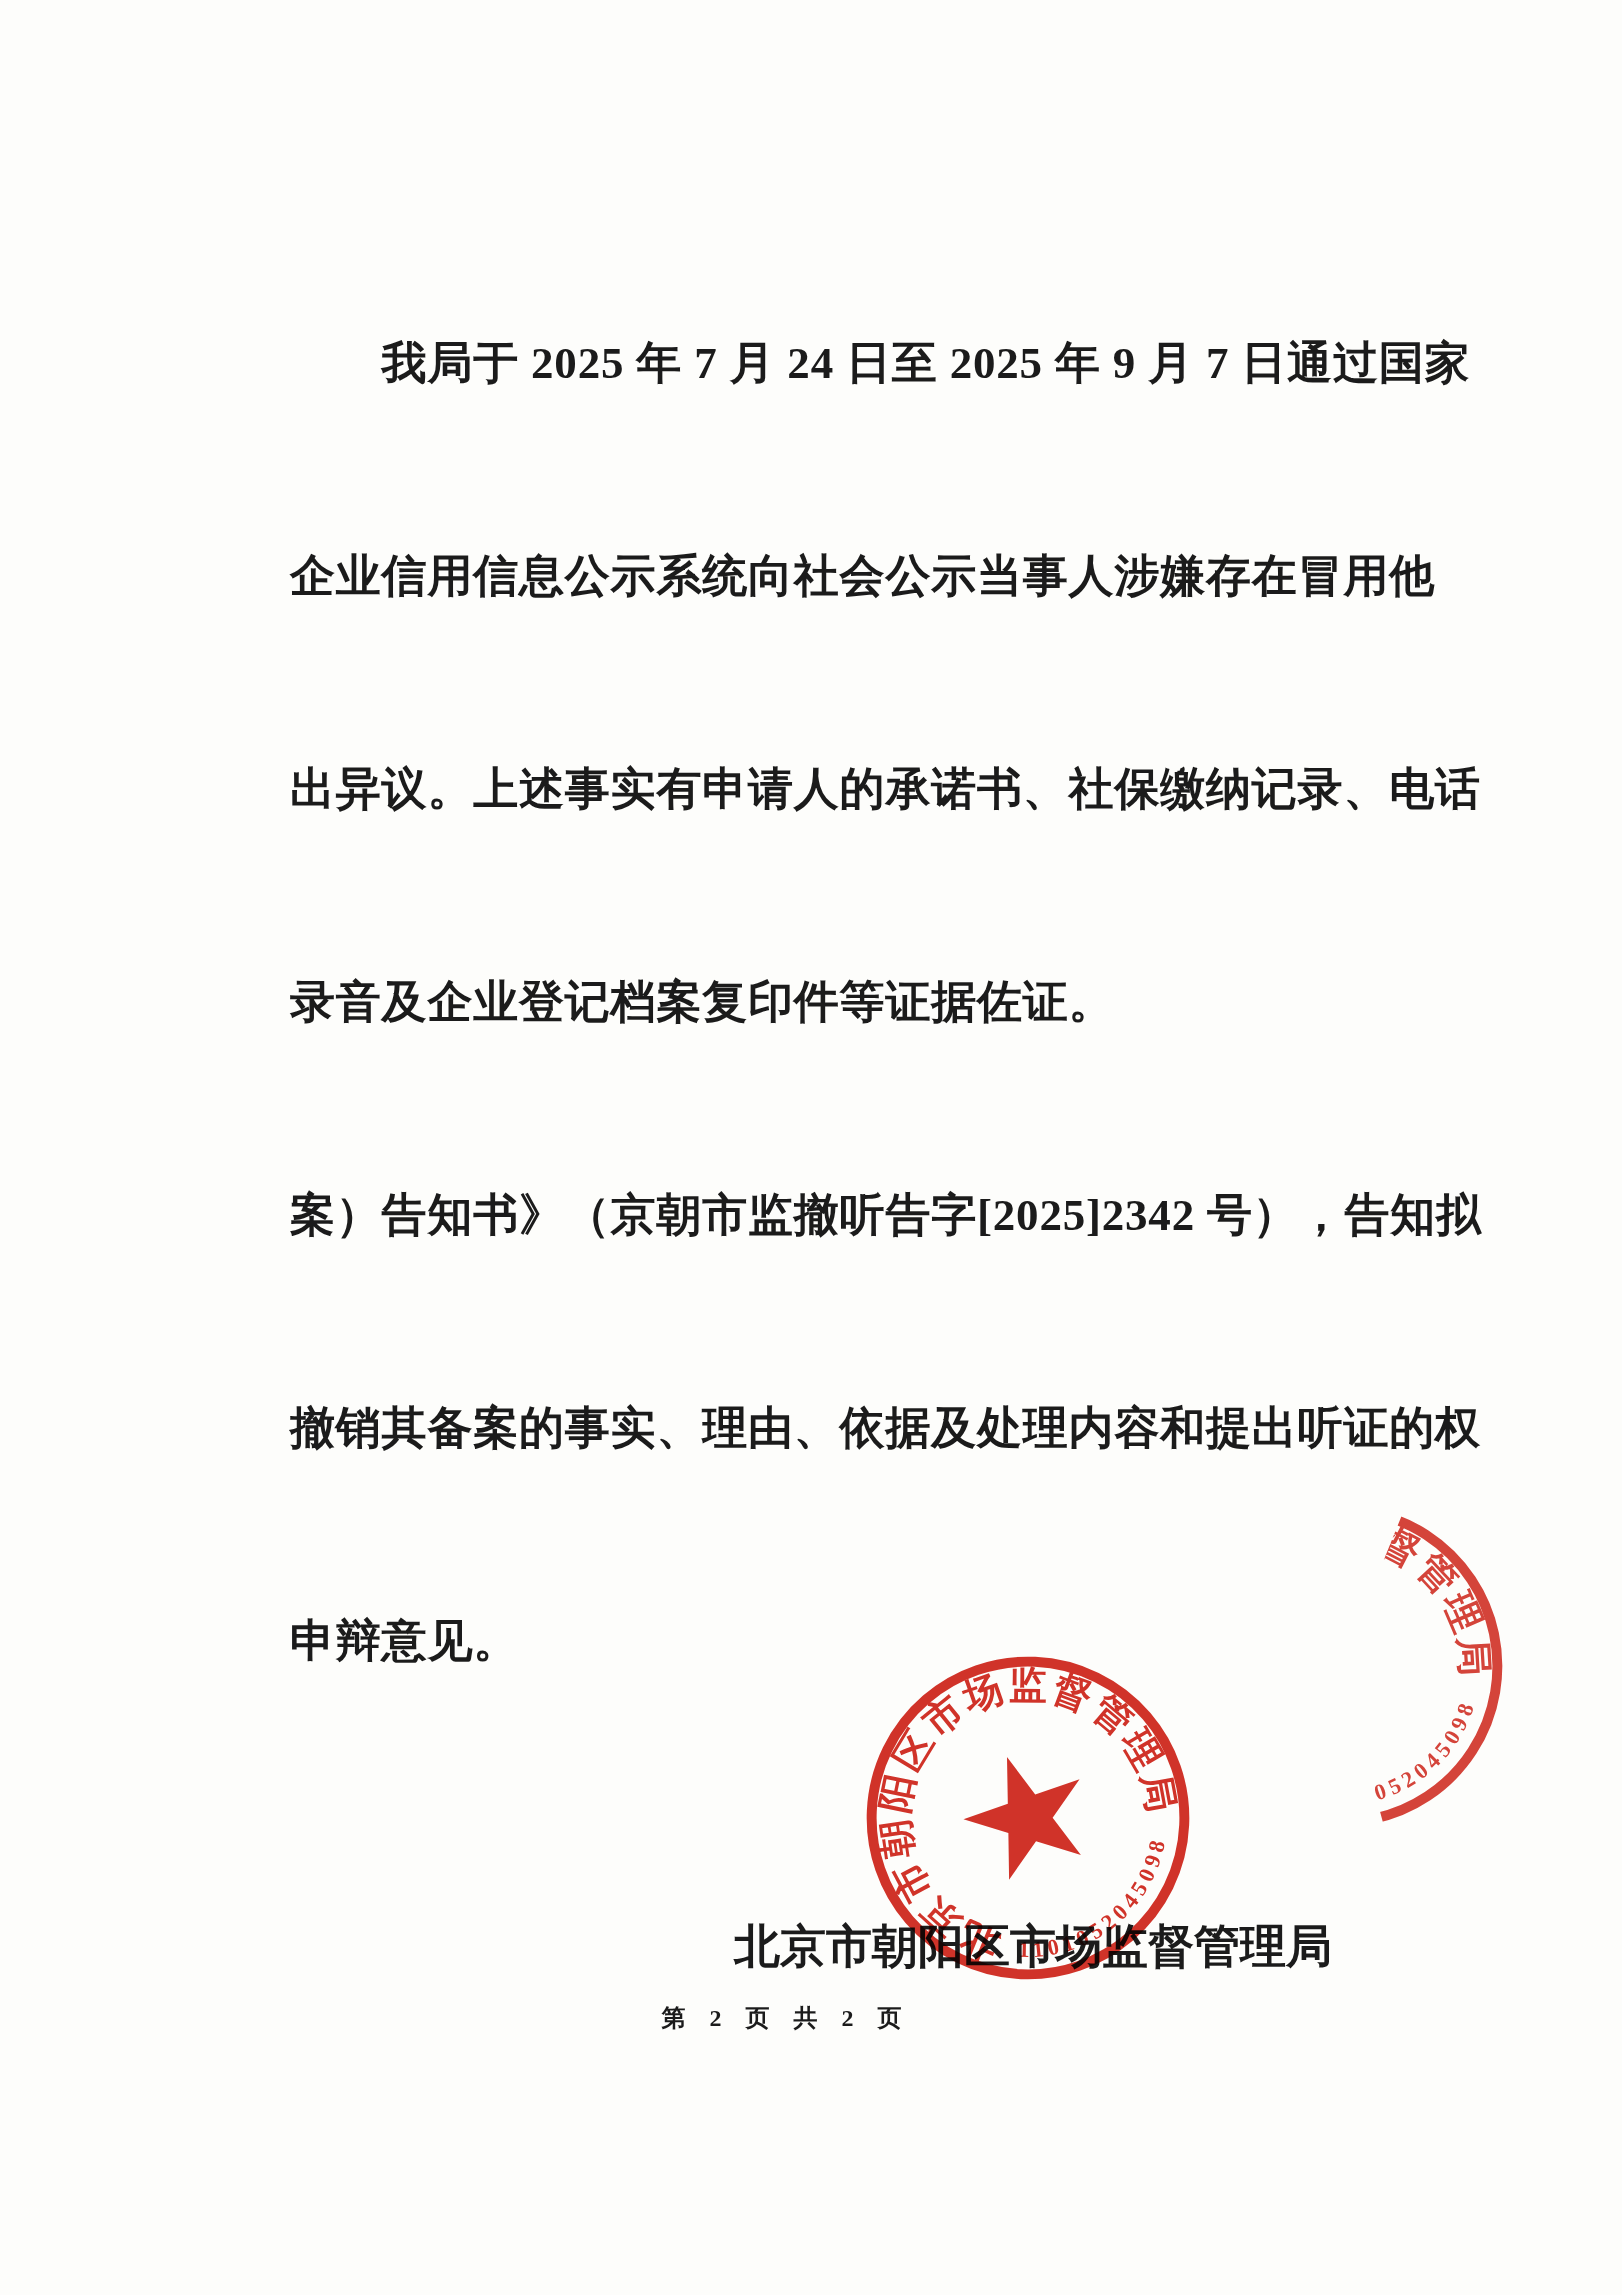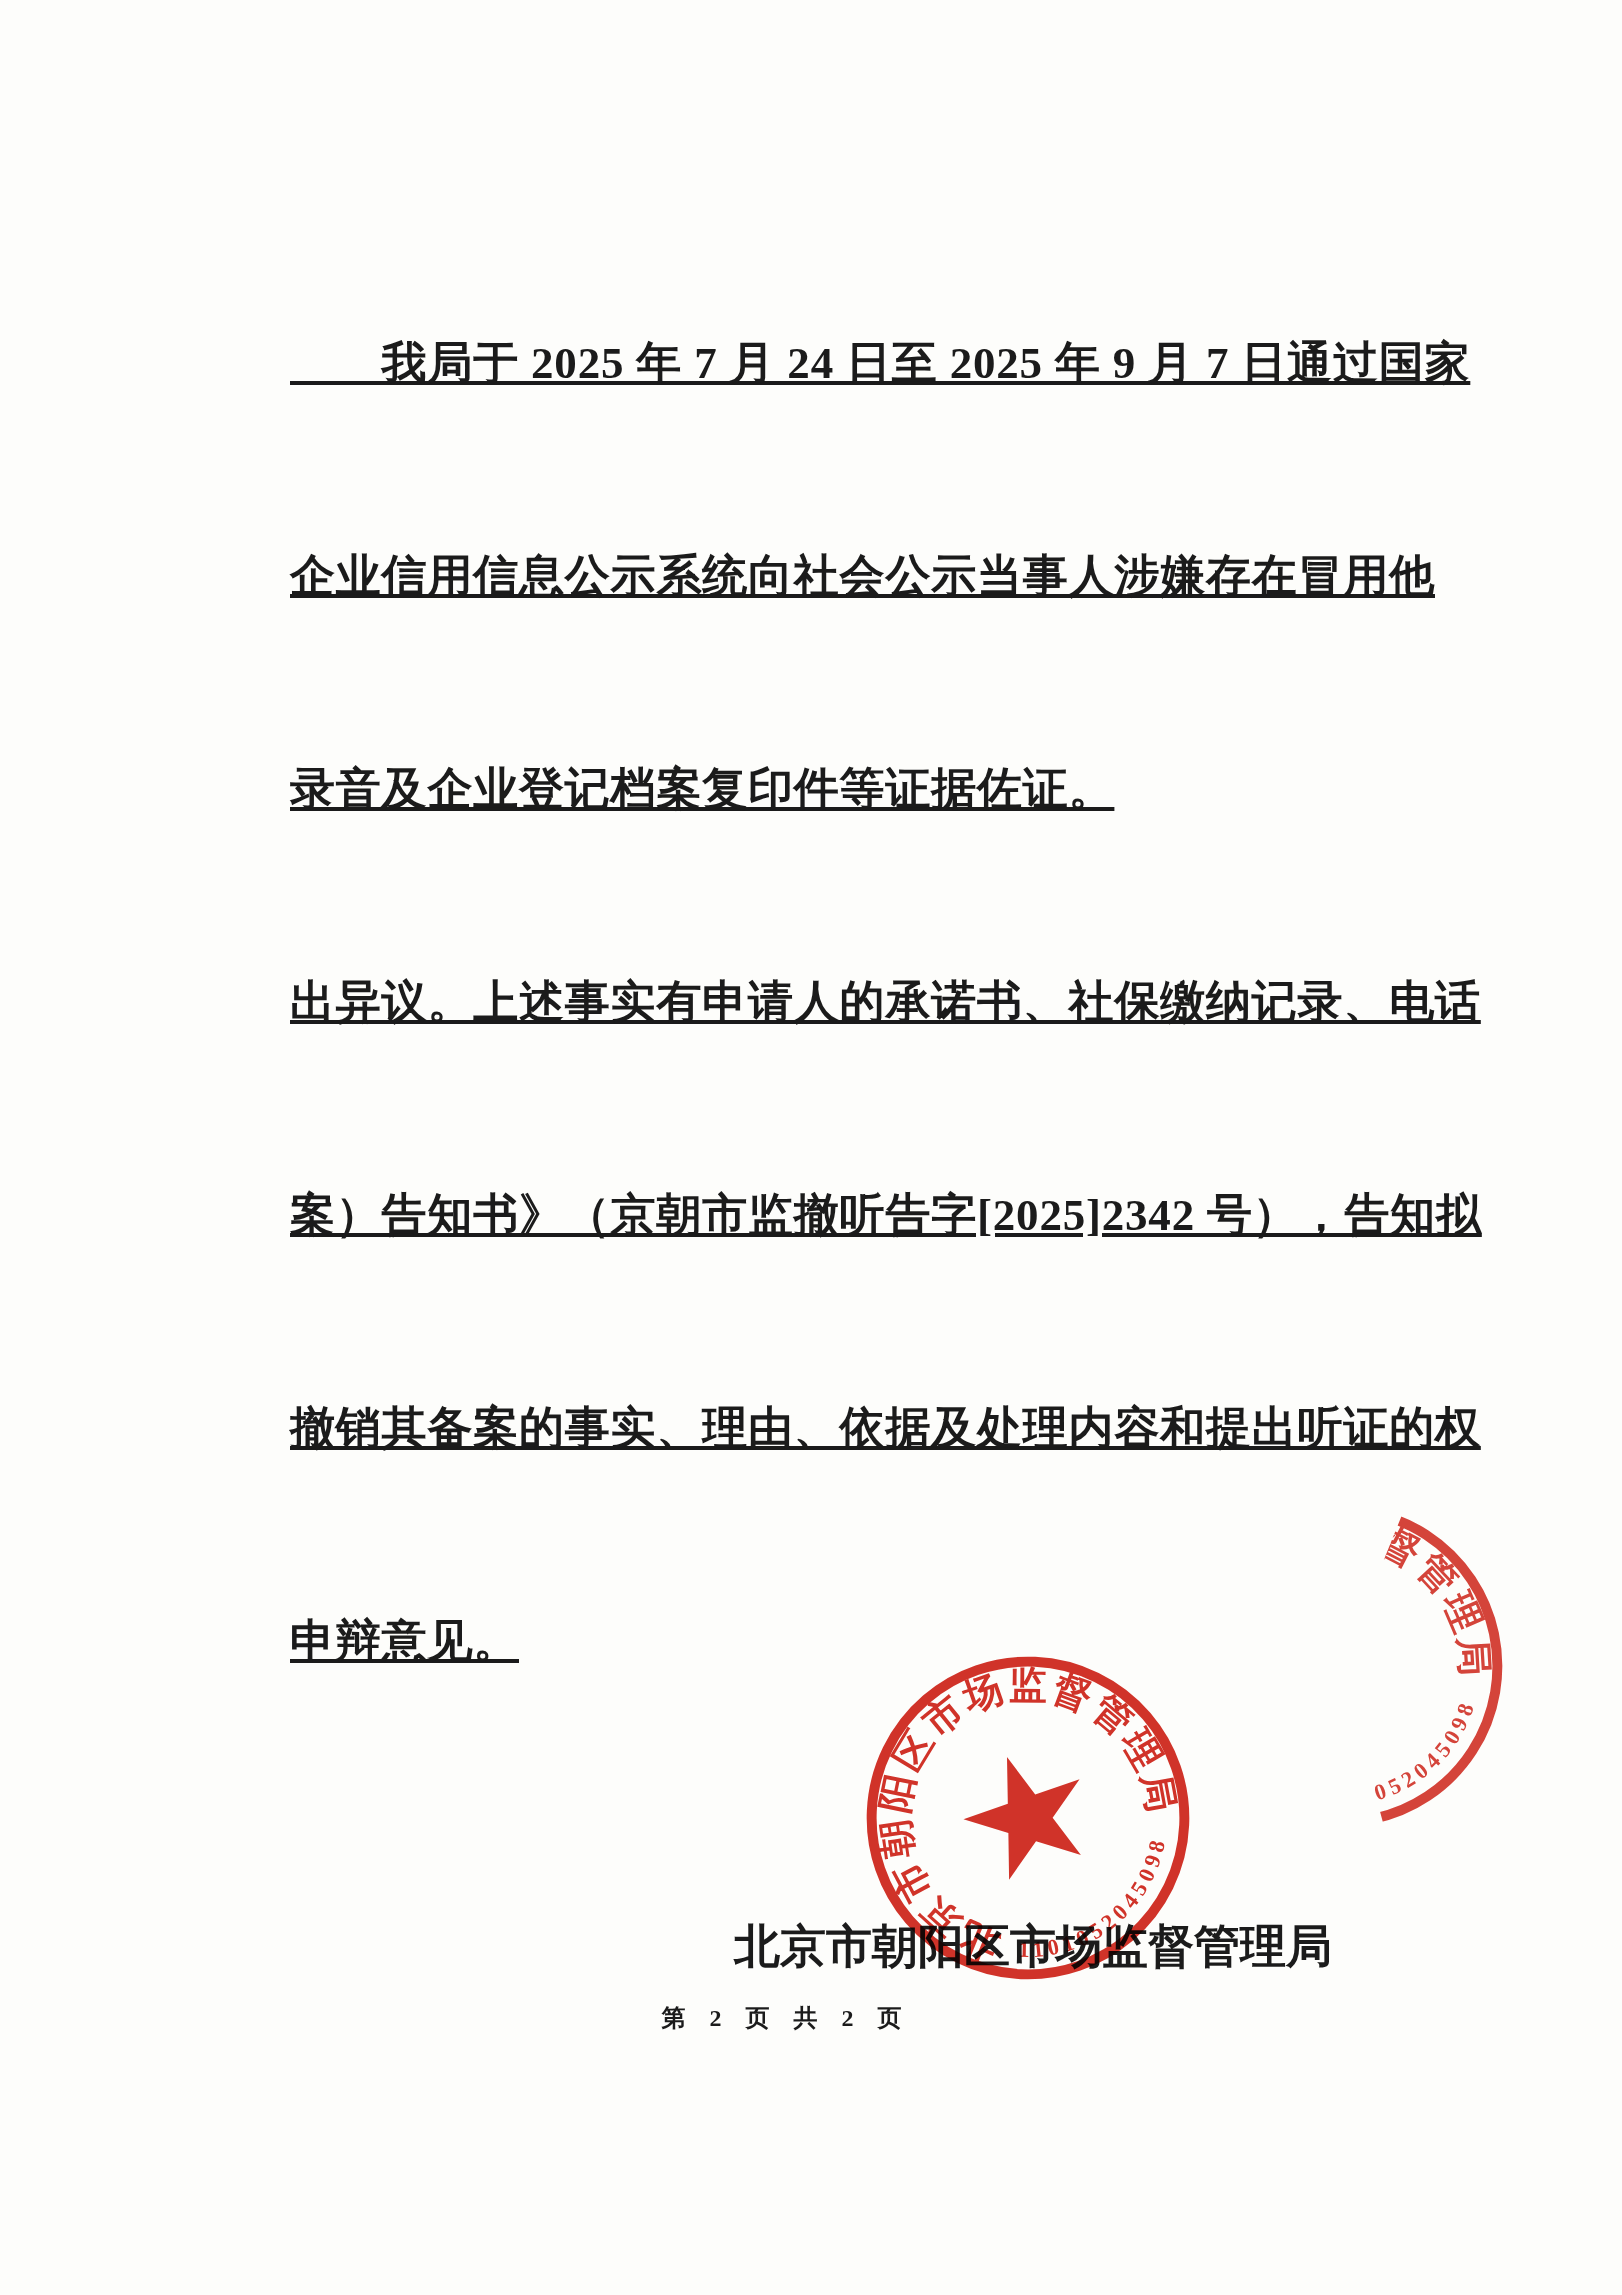--- a/index.html
+++ b/index.html
@@ -16,21 +16,21 @@
     position: absolute;
     left: 290px;
     top: 186px;
     width: 1072px;
     font-size: 45px;
     line-height: 71px;
     font-weight: 600;
     letter-spacing: 0.8px;
     white-space: pre;
   }
-  .body-line { height: 71px; text-decoration: underline; }
+  .body-line { height: 71px; }
   .signature-block {
     position: absolute;
     top: 1769px;
     right: 290px;
     text-align: center;
     font-size: 46px;
     font-weight: 600;
     line-height: 71px;
     white-space: pre;
   }
@@ -59,22 +59,22 @@
   }
 </style>
 </head>
 <body>
 
 <div class="page">
 
   <div class="body-block">
     <div class="body-line">　　我局于 2025 年 7 月 24 日至 2025 年 9 月 7 日通过国家</div>
     <div class="body-line">企业信用信息公示系统向社会公示当事人涉嫌存在冒用他</div>
+    <div class="body-line">出异议。上述事实有申请人的承诺书、社保缴纳记录、电话</div>
     <div class="body-line">录音及企业登记档案复印件等证据佐证。</div>
-    <div class="body-line">出异议。上述事实有申请人的承诺书、社保缴纳记录、电话</div>
     <div class="body-line">案）告知书》（京朝市监撤听告字[2025]2342 号），告知拟</div>
     <div class="body-line">撤销其备案的事实、理由、依据及处理内容和提出听证的权</div>
     <div class="body-line">申辩意见。</div>
     
     
     
     
     
     
     

